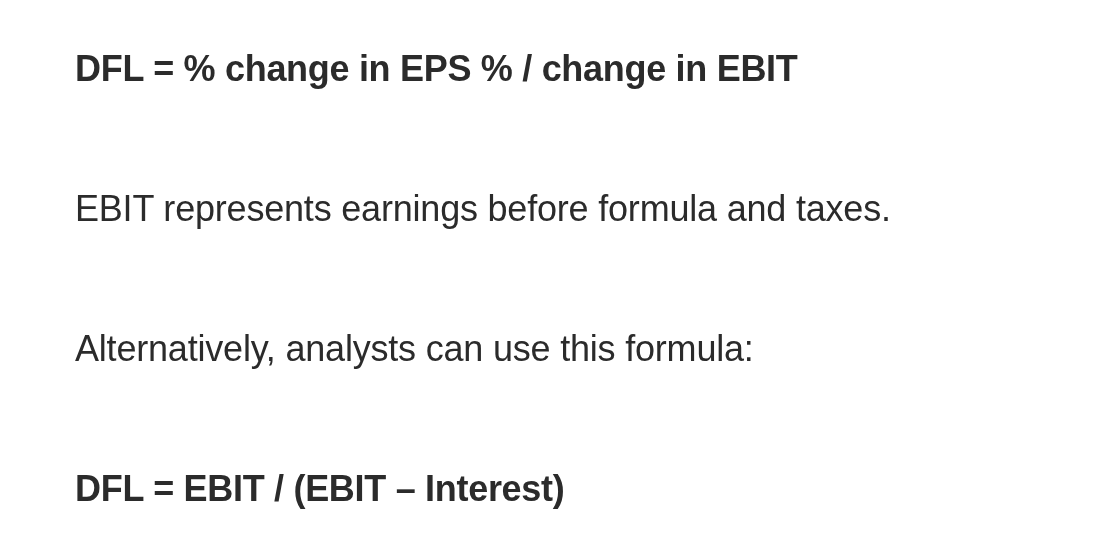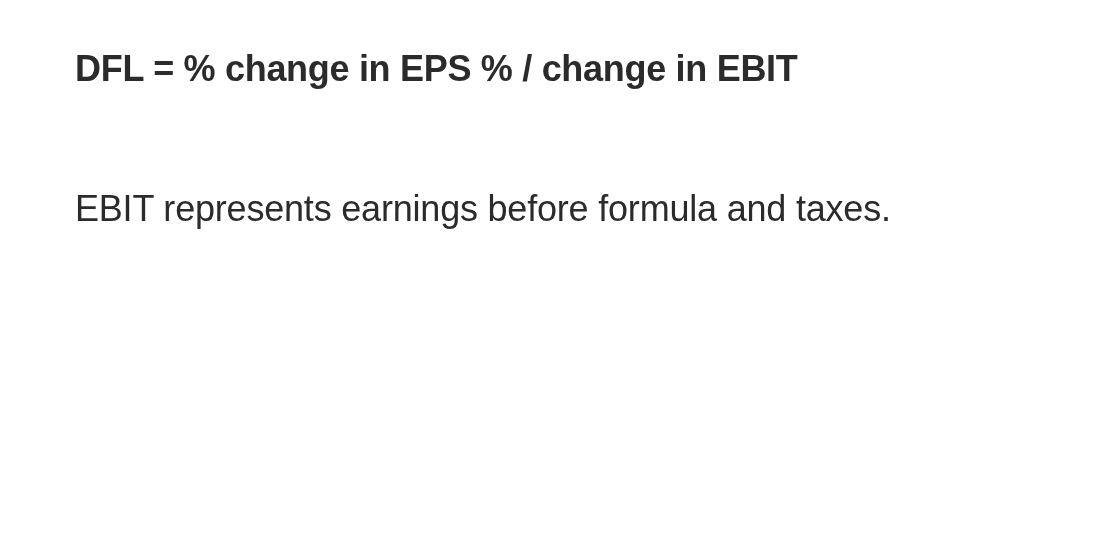--- a/index.html
+++ b/index.html
@@ -49,16 +49,18 @@
 </head>
 <body>
 
 <div class="page">
   <div class="doc-body">
 
     <p class="para bold">DFL = % change in EPS % / change in EBIT</p>
 
     <p class="para regular">EBIT represents earnings before formula and taxes.</p>
 
+    <p class="para regular">Alternatively, analysts can use this formula:</p>
 
+    <p class="para bold">DFL = EBIT / (EBIT – Interest)</p>
 
   </div>
 </div>
 
 </body></html>

